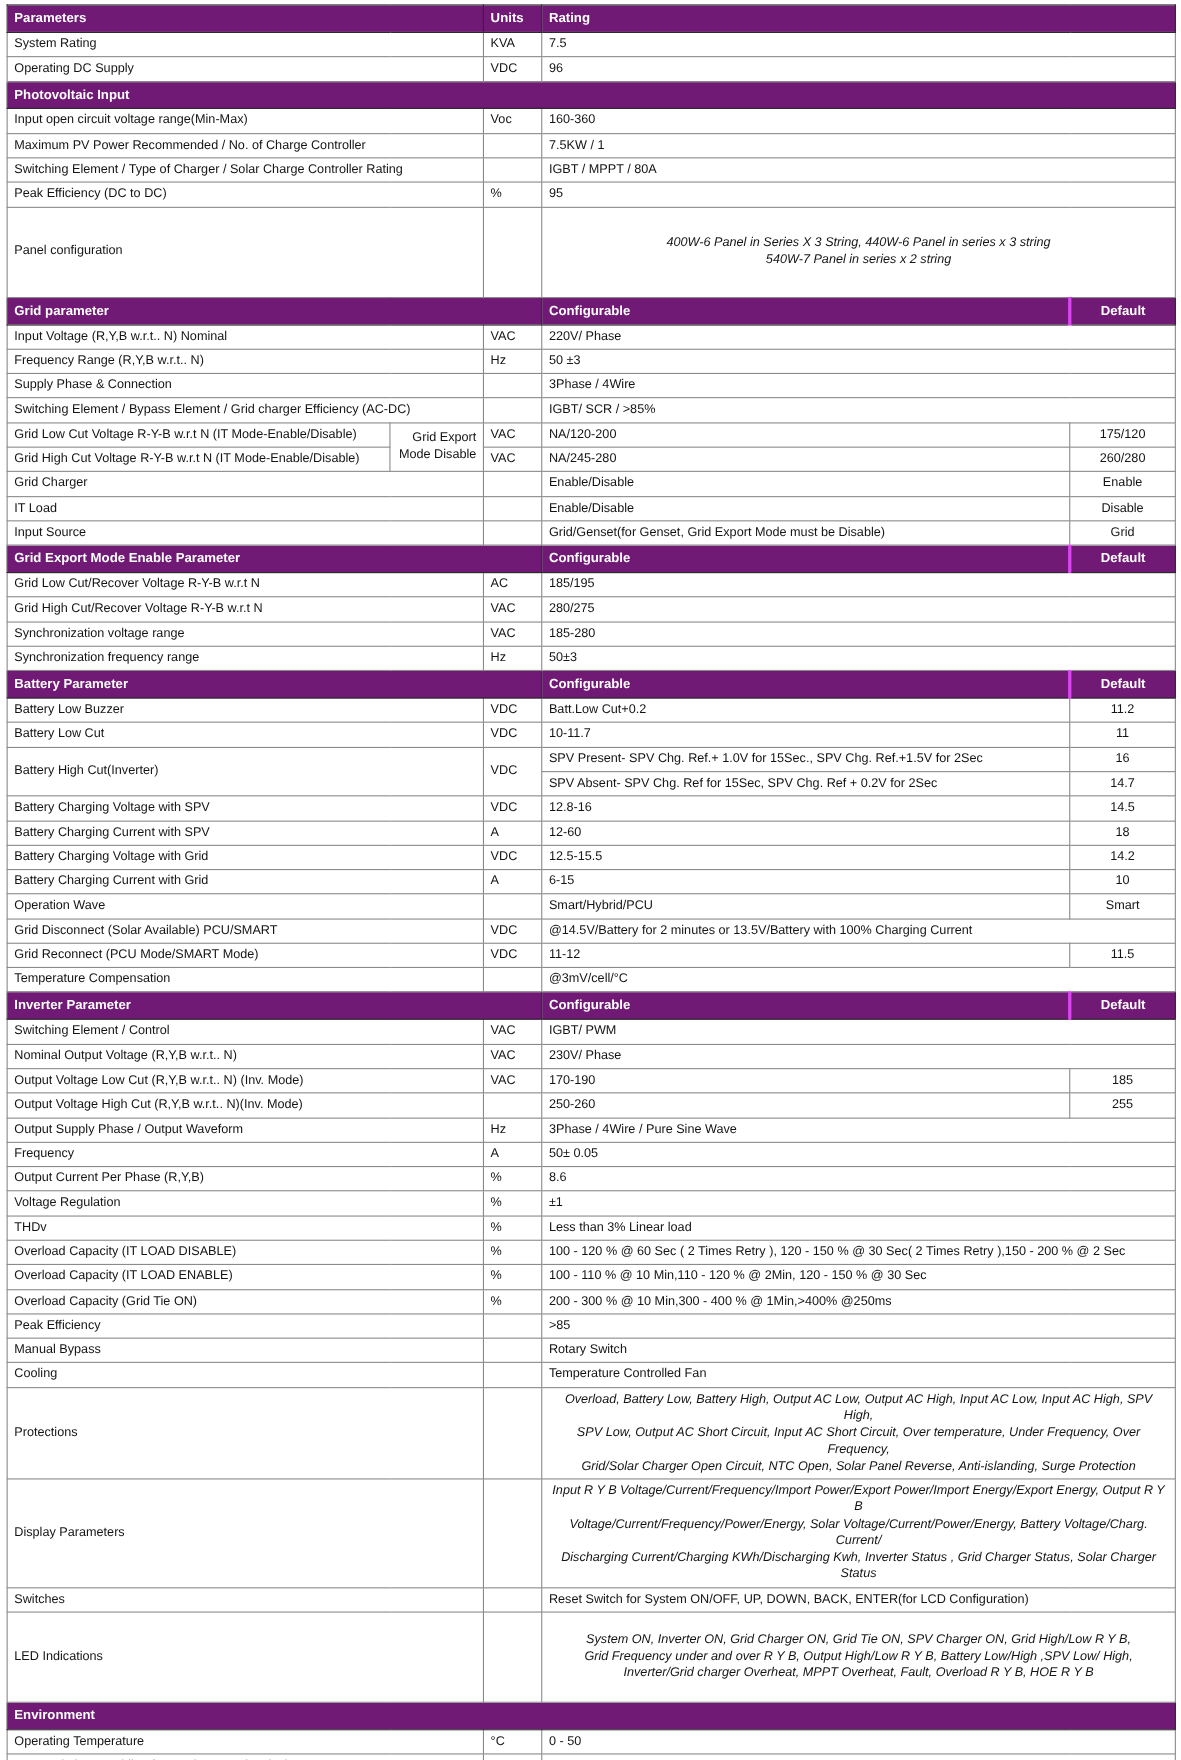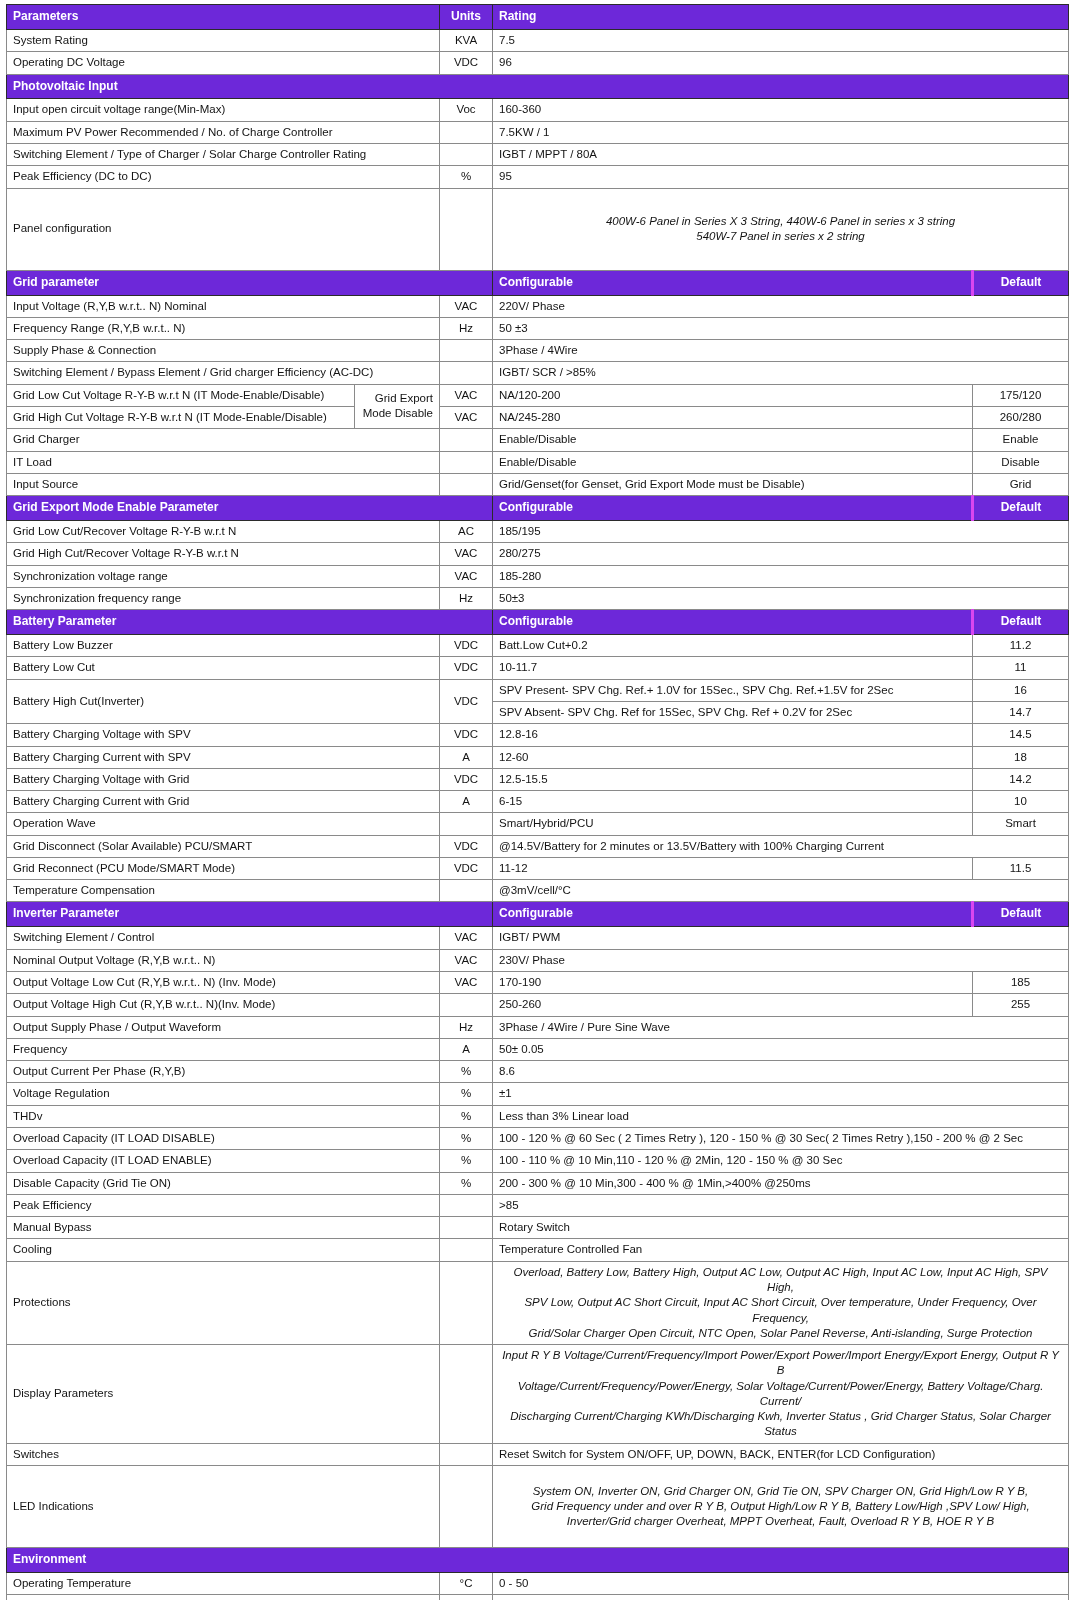--- a/index.html
+++ b/index.html
@@ -33,35 +33,35 @@
     color: #141414;
   }
   
   col.c-param   { width: 348px; }
   col.c-sub     { width: 85px; }
   col.c-units   { width: 53px; }
   col.c-rating  { width: 480px; }
   col.c-default { width: 96px; }
 
   tr.band > td, tr.band > th {
-    background: #6d28d9;
+    background: #701a75;
     color: #ffffff;
     font-weight: bold;
     font-size: 12px;
     padding-top: 4px;
     padding-bottom: 4px;
     border-color: #2b2b2b;
     border-top: 1px solid #2b2b2b;
     border-bottom: 1px solid #2b2b2b;
   }
   tr.band > td.sep-left {
     border-left: 3px solid #d946ef;
   }
   td.param { text-align: left; }
-  td.units { text-align: center; }
+  td.units { }
   td.rating { text-align: left; }
   td.def { text-align: center; }
   td.sub { text-align: right; font-size: 11px; line-height: 1.25; }
   td.tall { height: 82px; vertical-align: middle; }
   td.multi { text-align: center; line-height: 1.45; font-style: italic; }
   td.top { vertical-align: top; padding-top: 5px; }
 </style>
 </head>
 <body>
 
@@ -81,21 +81,21 @@
       <td class="units">Units</td>
       <td class="rating" colspan="2">Rating</td>
     </tr>
 
     <tr>
       <td class="param" colspan="2">System Rating</td>
       <td class="units">KVA</td>
       <td class="rating" colspan="2">7.5</td>
     </tr>
     <tr>
-      <td class="param" colspan="2">Operating DC Voltage</td>
+      <td class="param" colspan="2">Operating DC Supply</td>
       <td class="units">VDC</td>
       <td class="rating" colspan="2">96</td>
     </tr>
 
     <tr class="band">
       <td class="param" colspan="5">Photovoltaic Input</td>
     </tr>
     <tr>
       <td class="param" colspan="2">Input open circuit voltage range(Min-Max)</td>
       <td class="units">Voc</td>
@@ -341,21 +341,21 @@
       <td class="param" colspan="2">Overload Capacity (IT LOAD DISABLE)</td>
       <td class="units">%</td>
       <td class="rating" colspan="2">100 - 120 % @ 60 Sec  ( 2 Times Retry ), 120 - 150 % @ 30 Sec( 2 Times Retry ),150 - 200 % @ 2 Sec</td>
     </tr>
     <tr>
       <td class="param" colspan="2">Overload Capacity (IT LOAD ENABLE)</td>
       <td class="units">%</td>
       <td class="rating" colspan="2">100 - 110 % @ 10 Min,110 - 120 % @ 2Min, 120 - 150 % @ 30 Sec</td>
     </tr>
     <tr>
-      <td class="param" colspan="2">Disable Capacity (Grid Tie ON)</td>
+      <td class="param" colspan="2">Overload Capacity (Grid Tie ON)</td>
       <td class="units">%</td>
       <td class="rating" colspan="2">200 - 300 % @ 10 Min,300 - 400 % @ 1Min,&gt;400% @250ms</td>
     </tr>
     <tr>
       <td class="param" colspan="2">Peak Efficiency</td>
       <td class="units"></td>
       <td class="rating" colspan="2">&gt;85</td>
     </tr>
     <tr>
       <td class="param" colspan="2">Manual Bypass</td>

